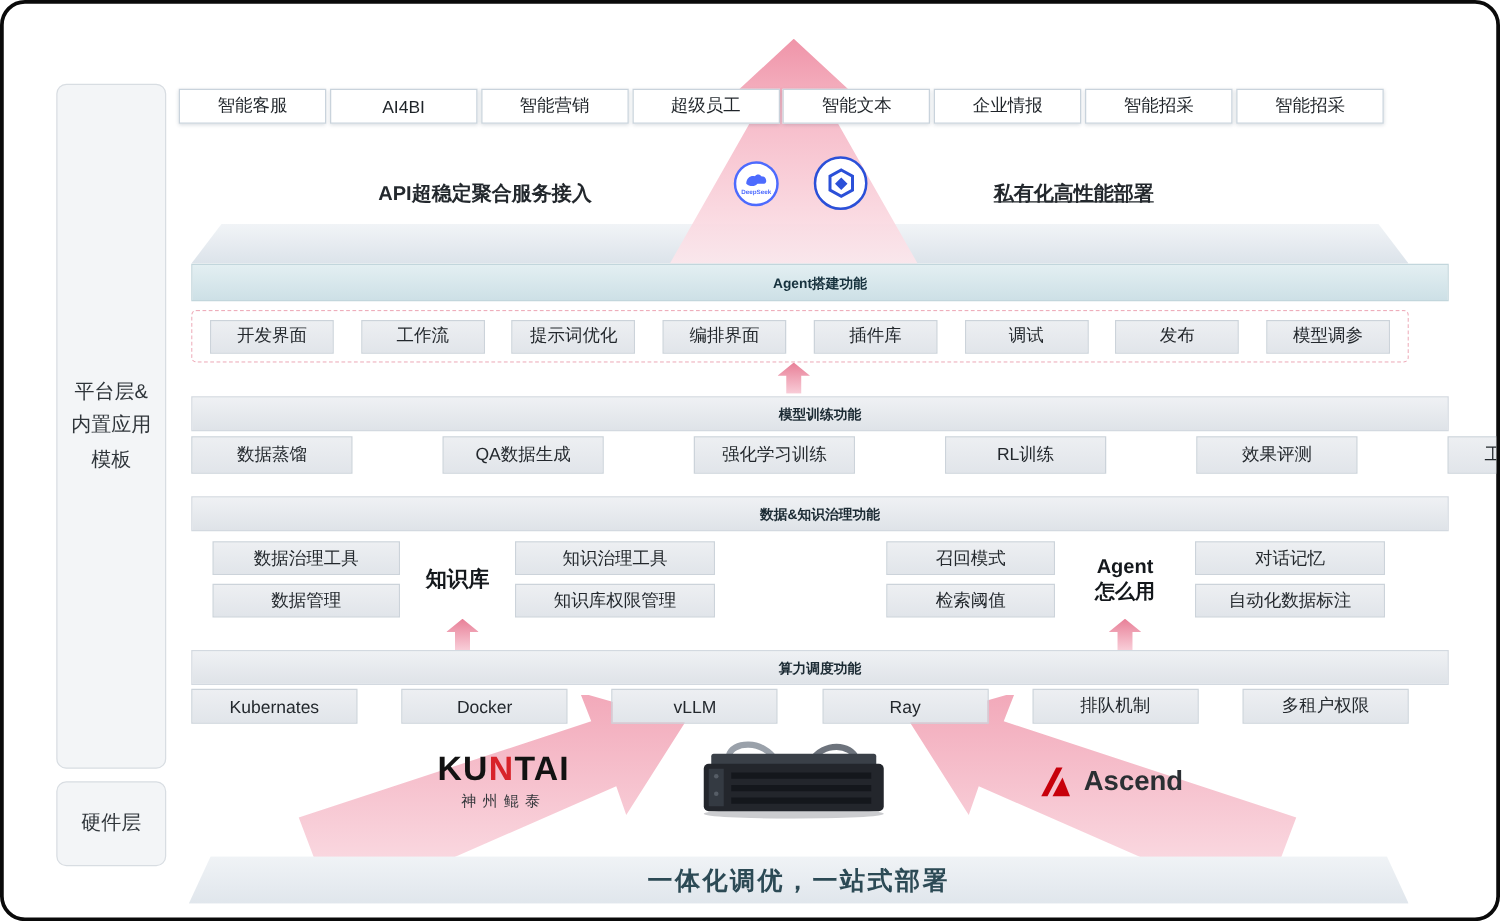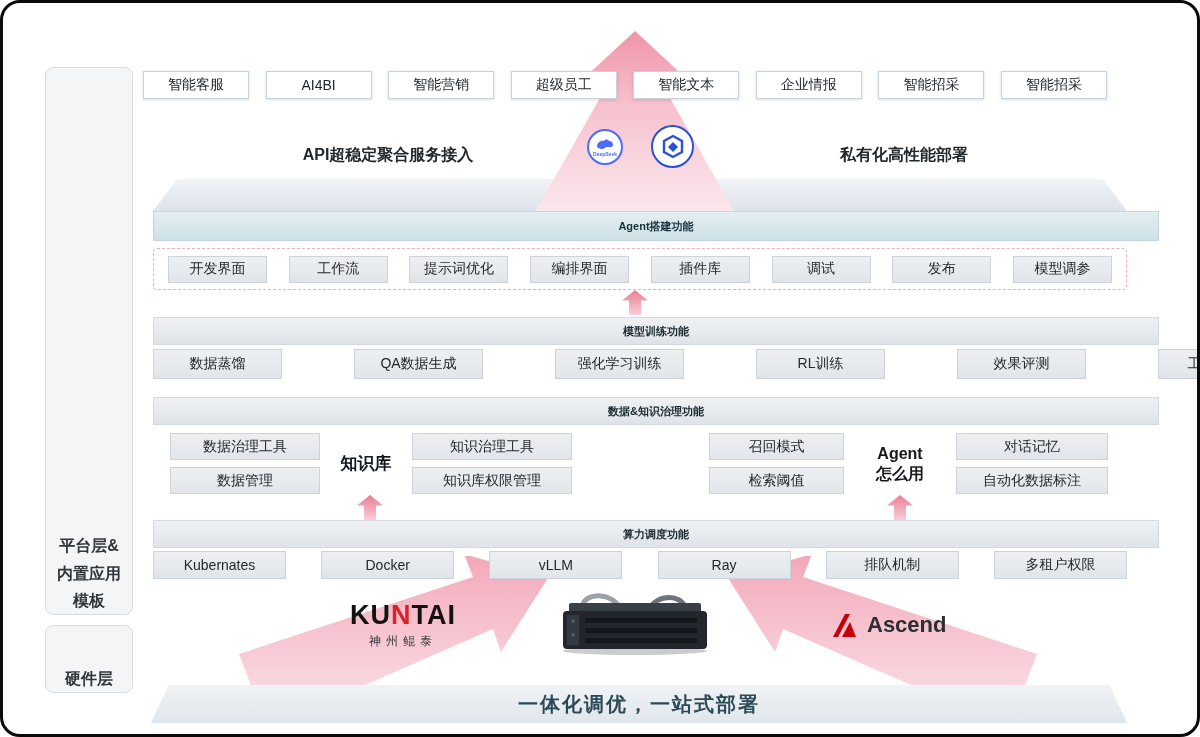--- a/index.html
+++ b/index.html
@@ -4,42 +4,42 @@
 <style>
   html,body{margin:0;padding:0;background:#fff;}
   .canvas{
     position:relative;width:1200px;height:737px;background:#fff;
     border:3px solid #0a0a0a;border-radius:20px;box-sizing:border-box;overflow:hidden;
     font-family:"Liberation Sans",sans-serif;
   }
   
   .side{
     position:absolute;left:42px;width:86px;background:#f3f5f7;border:1px solid #d8dde2;
-    border-radius:8px;display:flex;flex-direction:column;align-items:center;justify-content:flex-end;
-    color:#2f353a;font-size:16px;font-weight:700;line-height:1.7;z-index:4;text-align:center;
+    border-radius:8px;display:flex;flex-direction:column;align-items:center;justify-content:center;
+    color:#2f353a;font-size:16px;font-weight:400;line-height:1.7;z-index:4;text-align:center;
   }
   .side-platform{top:64px;height:546px;}
   .side-hw{top:622px;height:66px;}
   
   .app-row{position:absolute;left:140px;top:68px;width:964px;height:28px;display:flex;justify-content:space-between;z-index:5;}
   .abox{
-    width:106px;height:28px;background:#fff;border:1px solid #c9d3dc;
+    width:118px;height:28px;background:#fff;border:1px solid #c9d3dc;
     box-shadow:0 1px 3px rgba(40,60,90,.18);display:flex;align-items:center;justify-content:center;
     font-size:14px;color:#1f2429;box-sizing:border-box;
   }
   
   .big-arrow{
     position:absolute;left:508px;top:28px;width:248px;height:180px;opacity:.92;z-index:2;
     background:linear-gradient(180deg,#ee8ba1 0%,#f6bac8 40%,#fce7ec 100%);
     clip-path:polygon(50% 0,79% 37%,64% 37%,90% 100%,10% 100%,36% 37%,21% 37%);
   }
   
   .access{position:absolute;top:142px;width:260px;text-align:center;font-size:16px;font-weight:700;color:#23282d;z-index:5;}
   .access-left{left:255px;}
-  .access-right{left:771px;}
+  .access-right{left:726px;text-decoration:underline;}
   .icon-circle{position:absolute;border-radius:50%;background:#fff;display:flex;flex-direction:column;align-items:center;justify-content:center;z-index:6;box-sizing:border-box;}
   .icon-deepseek{left:584px;top:126px;width:36px;height:36px;border:2px solid #4d6bfe;}
   .icon-deepseek .ds-label{font-size:5px;color:#4d6bfe;font-weight:700;margin-top:1px;}
   .icon-zhipu{left:648px;top:122px;width:43px;height:43px;border:2px solid #2b50d8;}
   
   .slab-top{
     position:absolute;left:150px;top:176px;width:974px;height:32px;z-index:1;
     clip-path:polygon(2.5% 0,97.5% 0,100% 100%,0 100%);
     background:linear-gradient(180deg,#f1f4f7,#dce3ea);
   }

